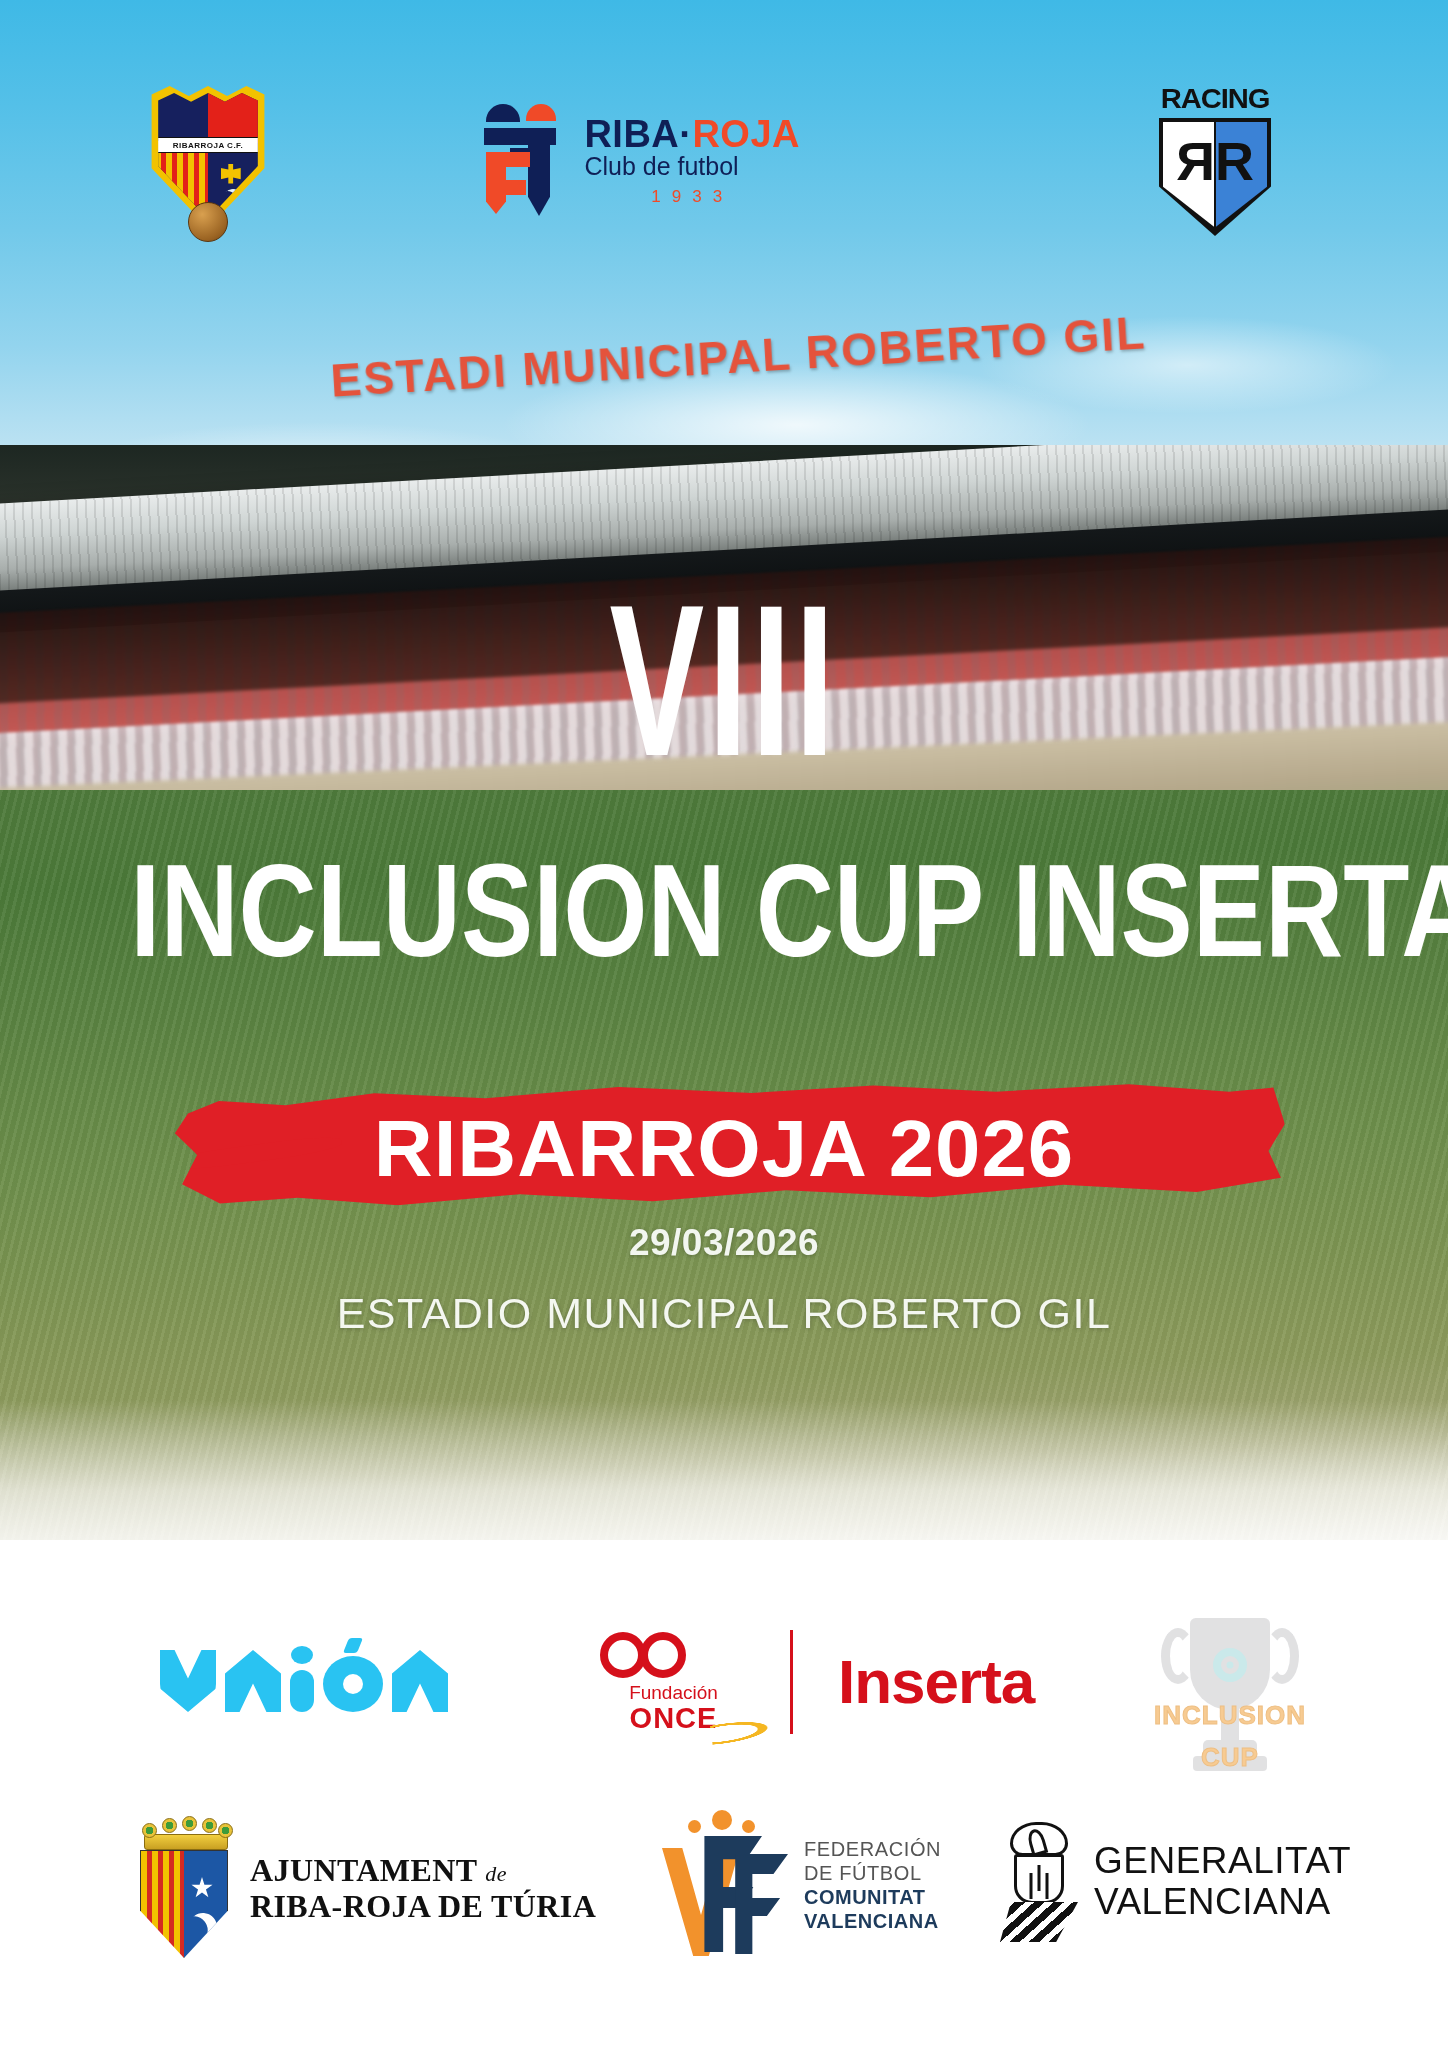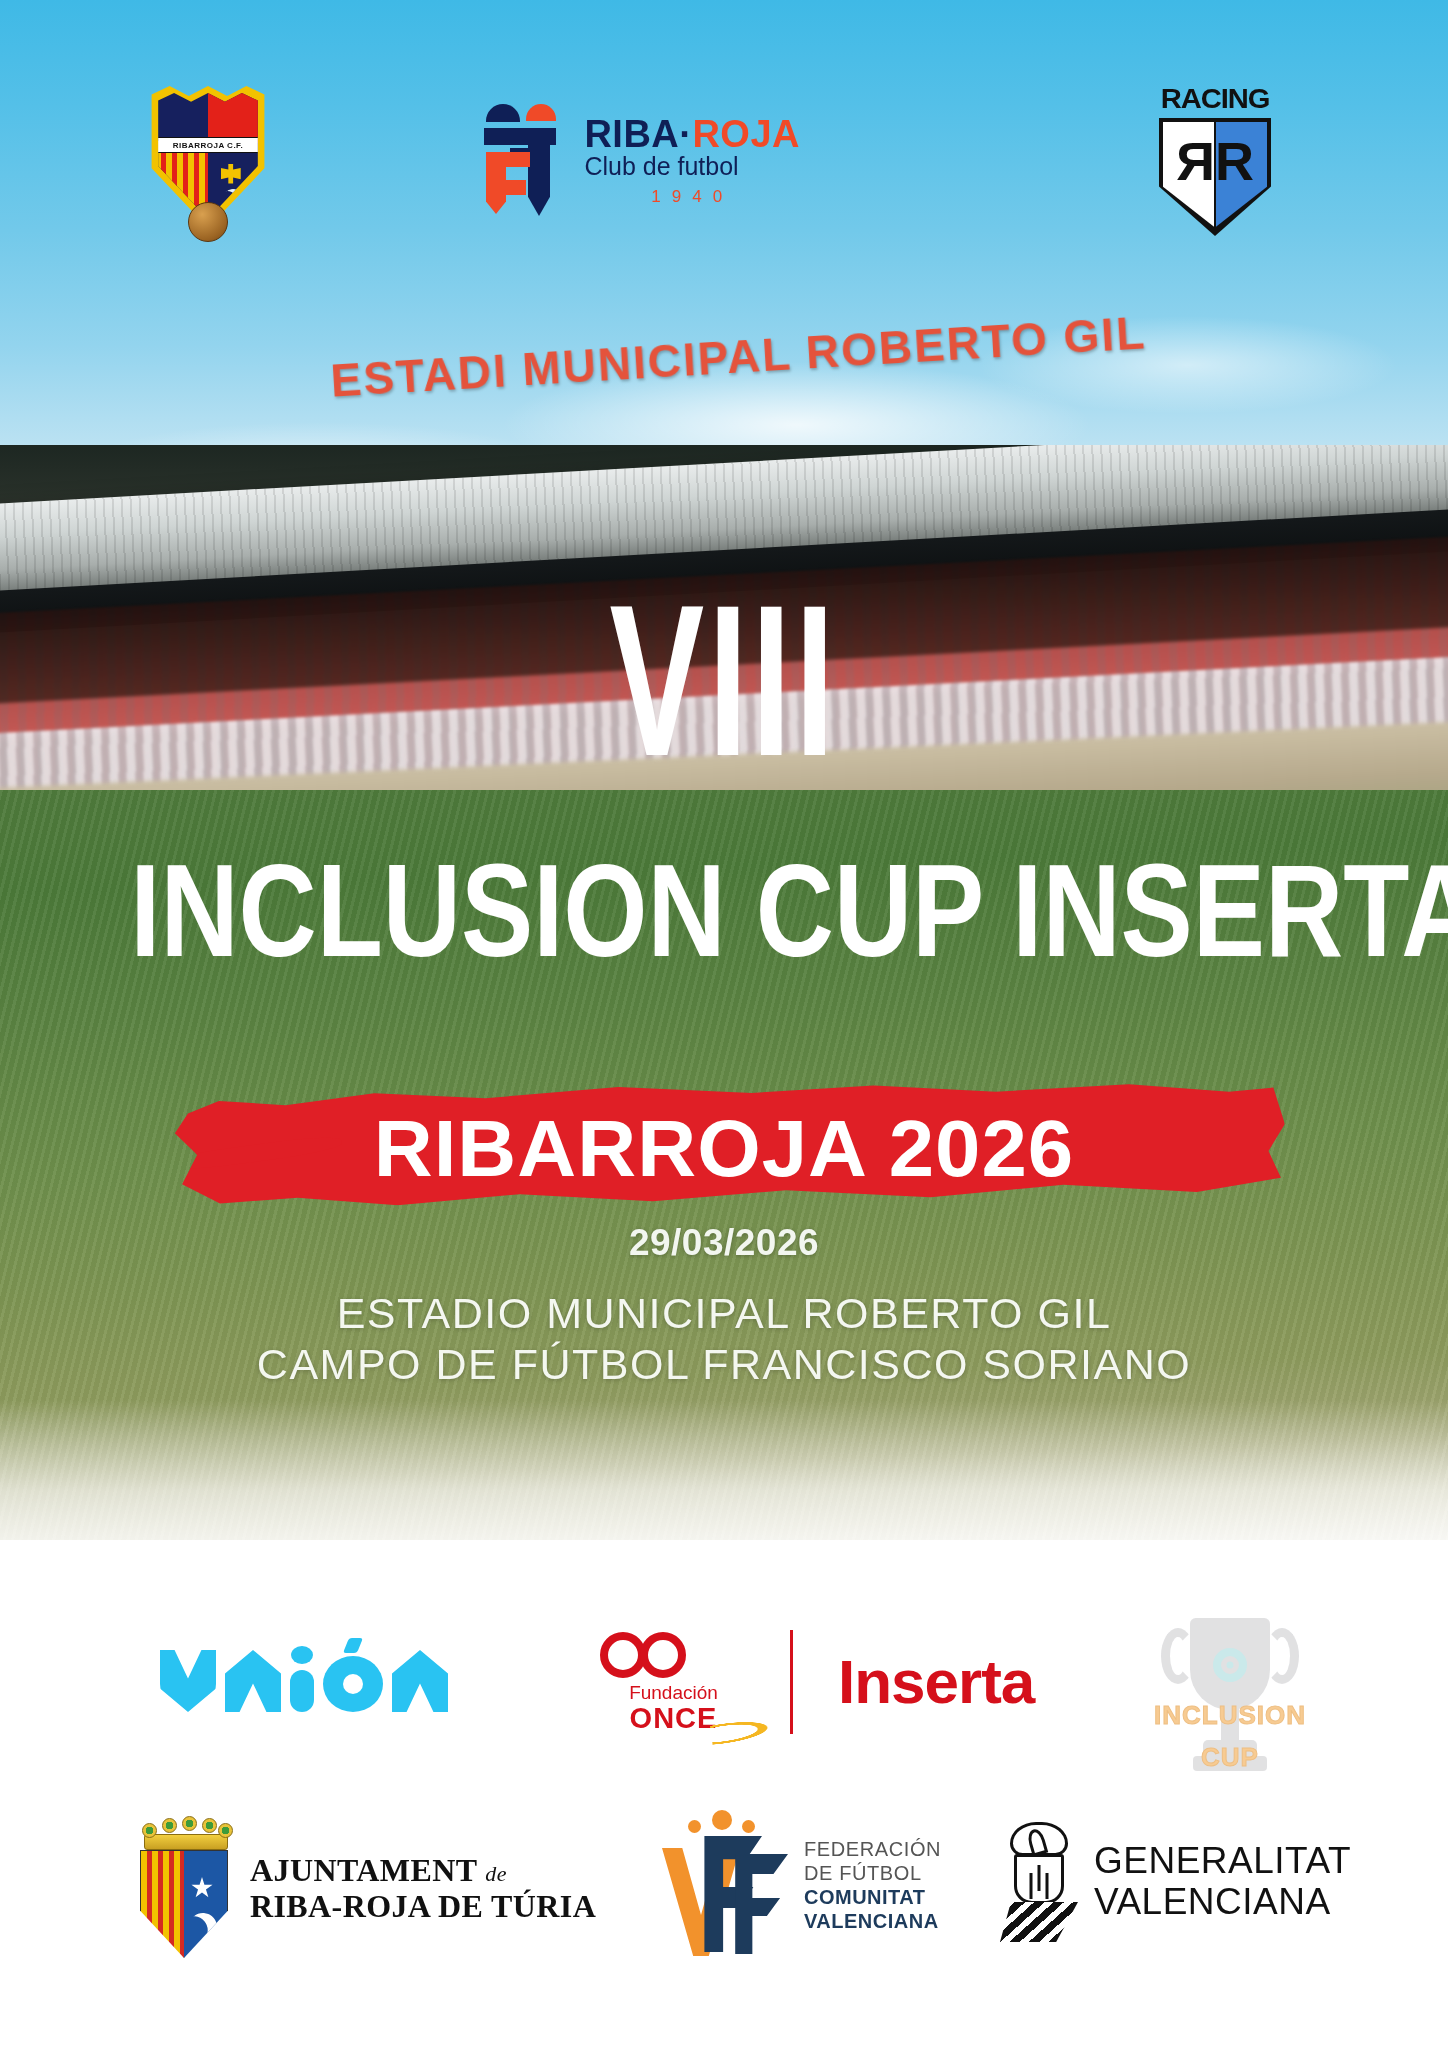--- a/index.html
+++ b/index.html
@@ -370,21 +370,21 @@
         <div class="m-navy2"></div>
         <div class="m-red"></div>
         <div class="m-red2"></div>
         <div class="m-red3"></div>
       </div>
       <div class="words">
         <div class="w1">
           <span class="a">RIBA·</span><span class="b">ROJA</span>
         </div>
         <div class="w2">Club de futbol</div>
-        <div class="w3">1940</div>
+        <div class="w3">1933</div>
       </div>
     </div>
 
     <div class="racing">
       <div class="rword">RACING</div>
       <div class="rshield">
         <div class="half-l"></div>
         <div class="half-r"></div>
         <div class="rr"><i>R</i>R</div>
       </div>
@@ -397,21 +397,20 @@
   <div class="headline">INCLUSION CUP INSERTA EMPLEO</div>
 
   <div class="banner-wrap">
     <div class="banner-brush"></div>
     <div class="banner-text">RIBARROJA 2026</div>
   </div>
 
   <div class="date-line">29/03/2026</div>
   <div class="venue">
     <div>ESTADIO MUNICIPAL ROBERTO GIL</div>
-    <div>CAMPO DE FÚTBOL FRANCISCO SORIANO</div>
   </div>
 
   <div class="sp-row1">
 
     <div class="union">
       <span class="u"></span>
       <span class="n"></span>
       <span class="i-wrap">
         <span class="i-dot"></span>
         <span class="i-stem"></span>

